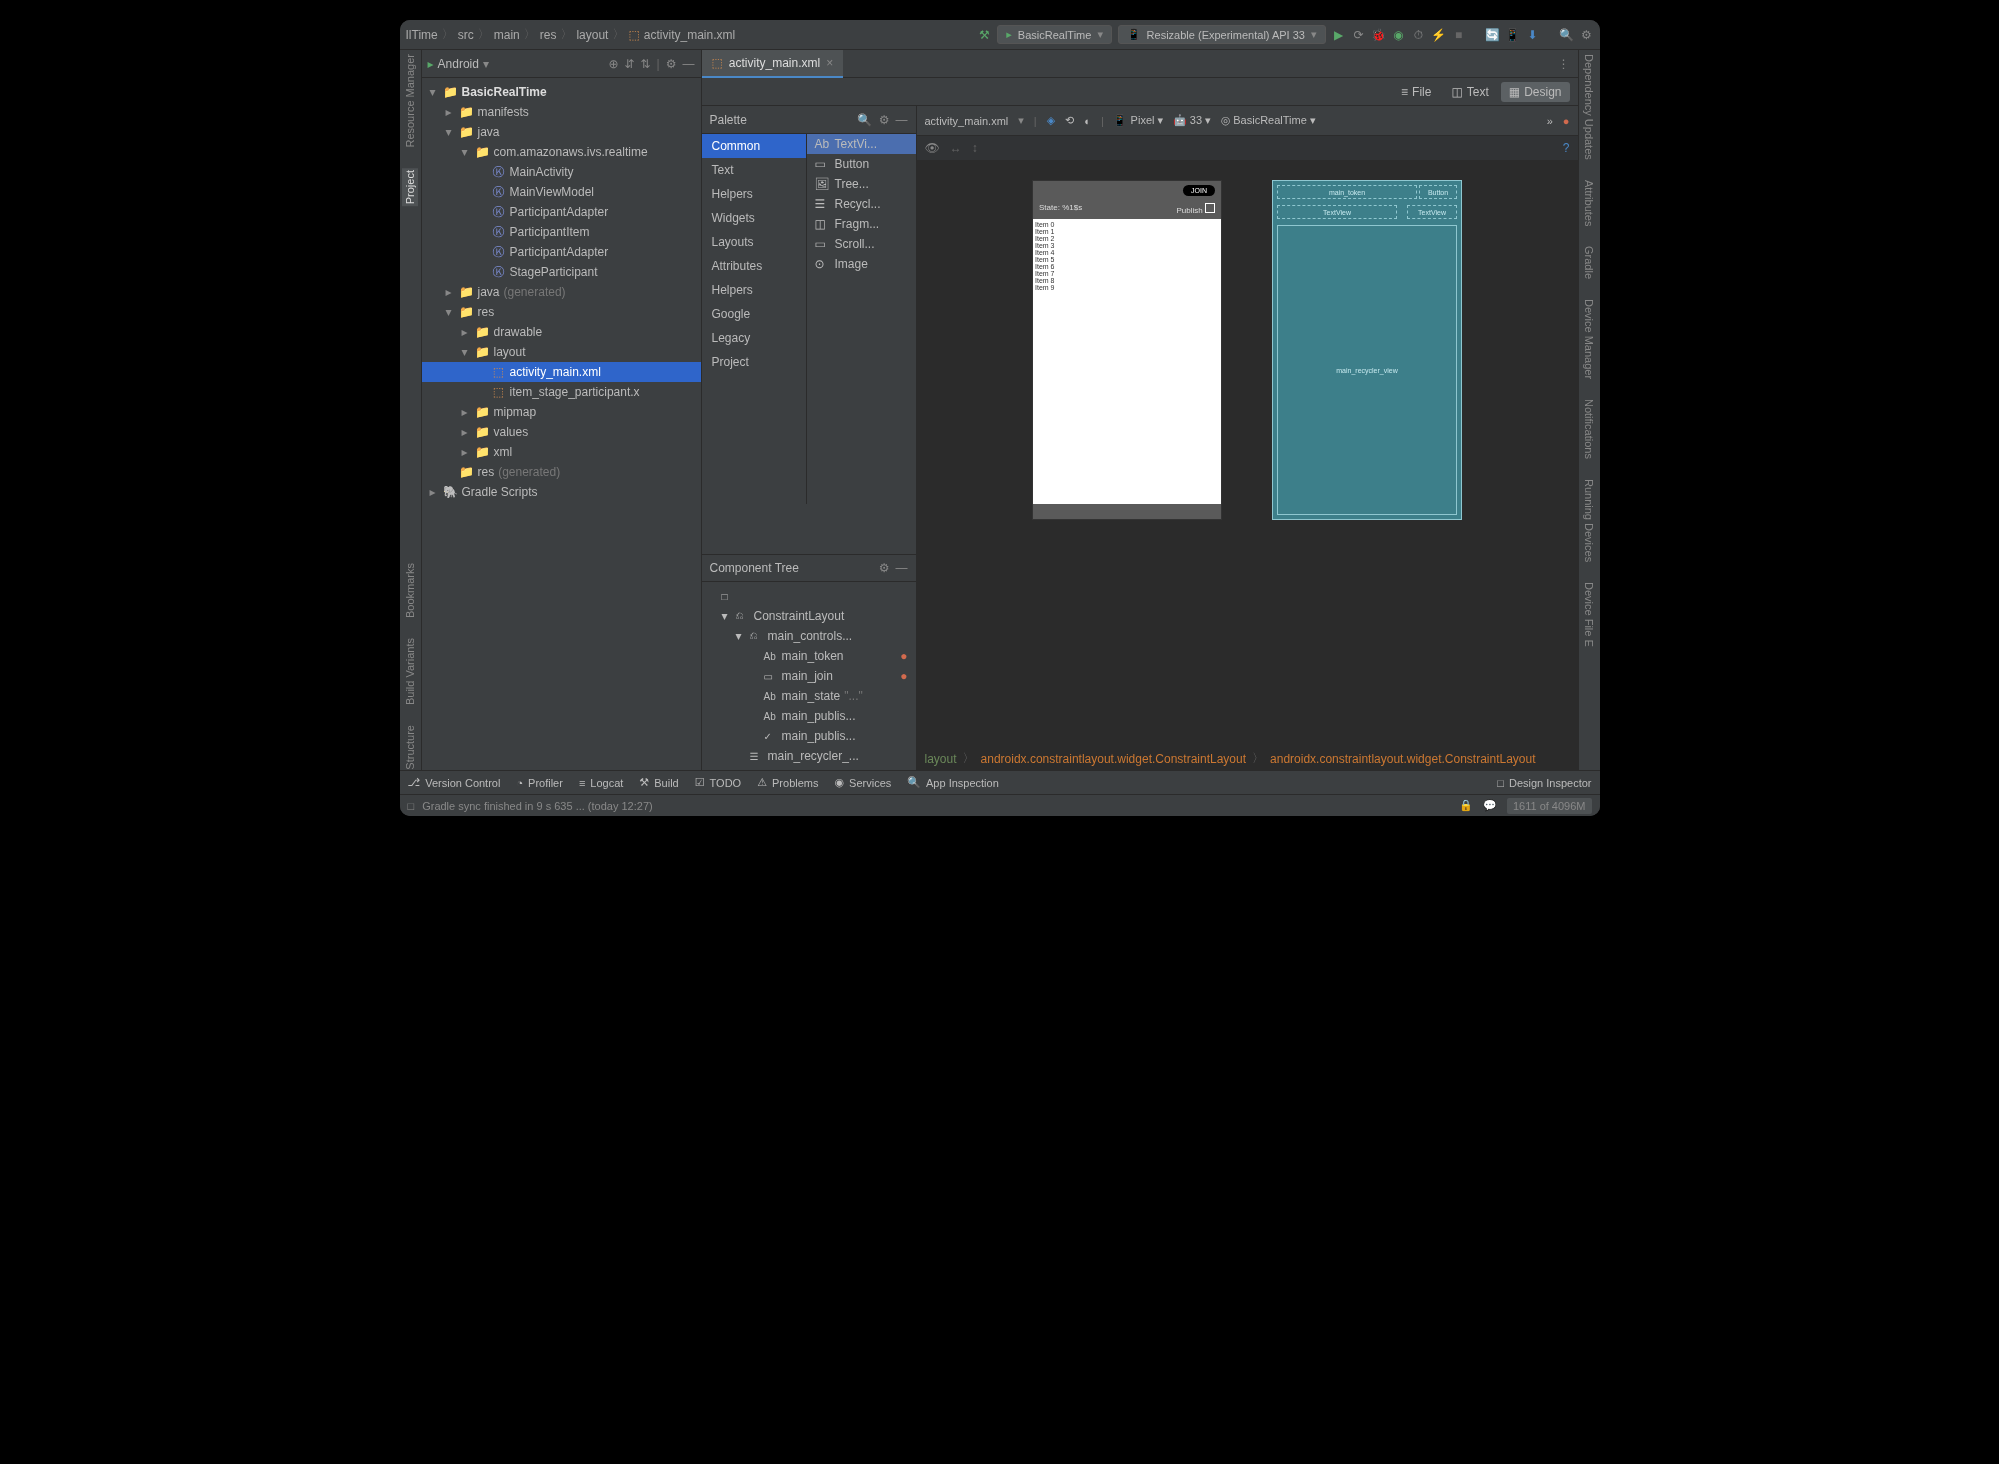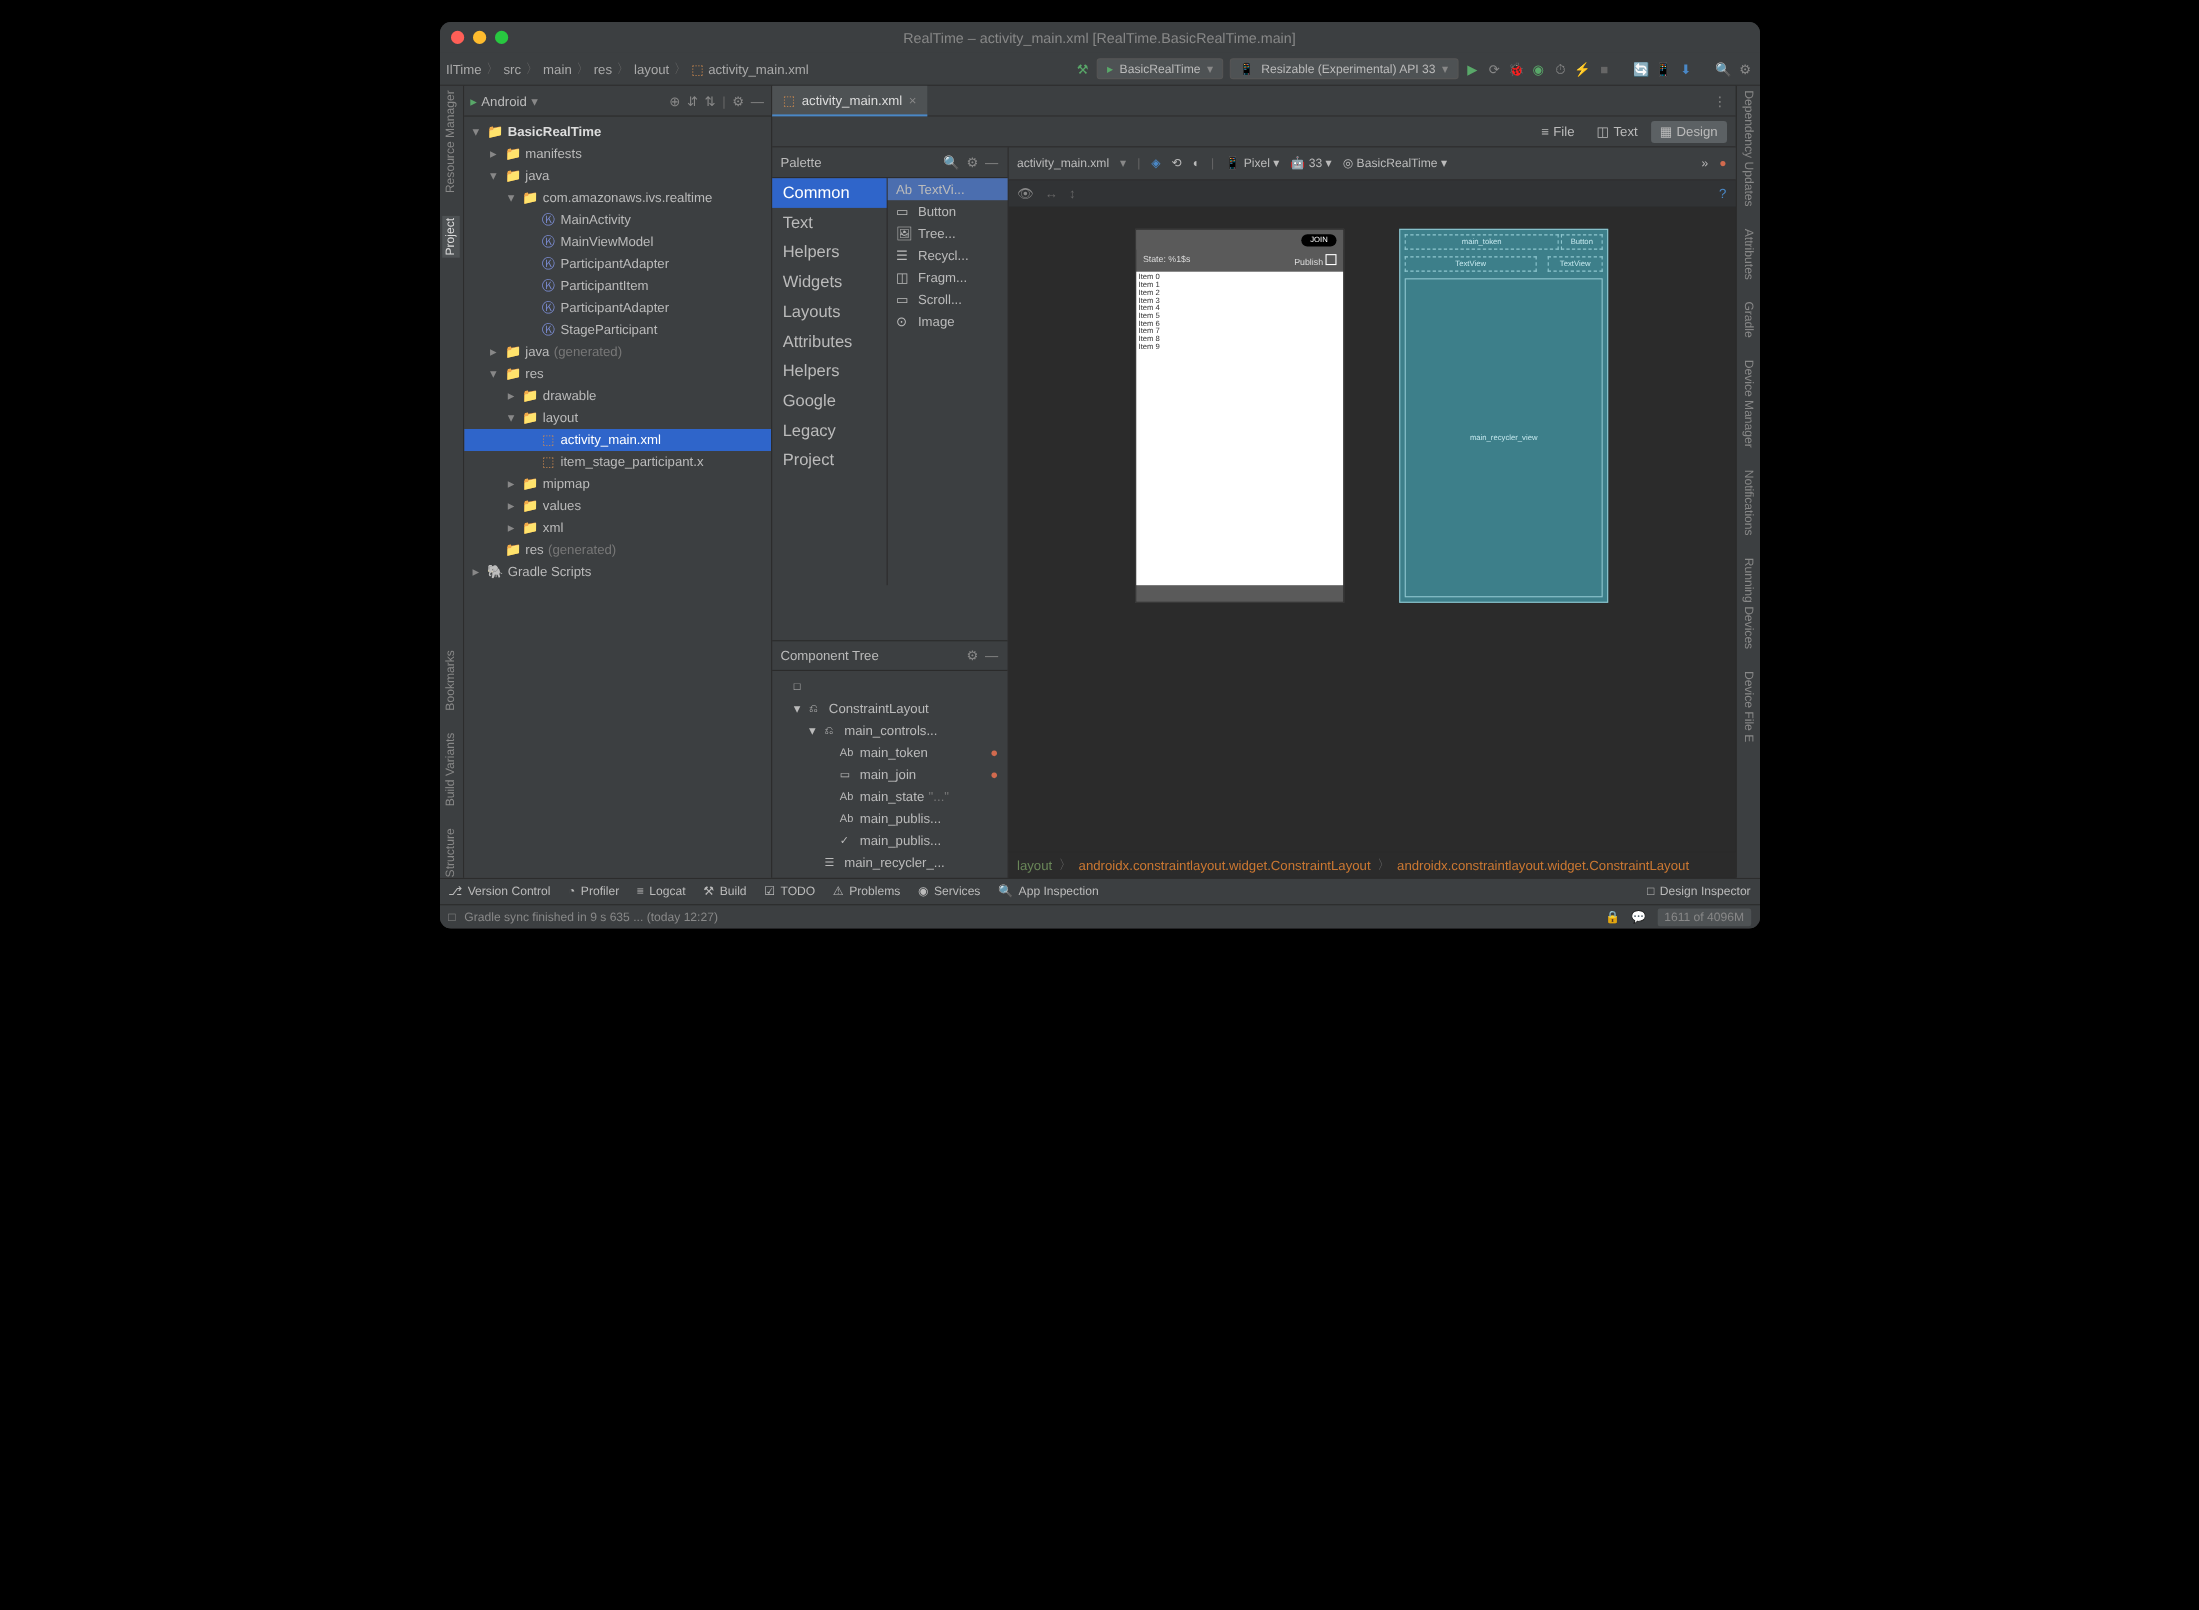--- a/index.html
+++ b/index.html
@@ -42,21 +42,21 @@
 .tab .close { color: #888; }
 .editor-toolbar { height: 28px; background: #3c3f41; border-bottom: 1px solid #2b2b2b; display: flex; align-items: center; justify-content: flex-end; padding: 0 8px; gap: 4px; }
 .mode-btn { display: flex; align-items: center; gap: 4px; padding: 3px 8px; border-radius: 3px; font-size: 12px; cursor: pointer; }
 .mode-btn.active { background: #5c6164; }
 .design-area { flex: 1; display: flex; }
 .pal-col { width: 215px; display: flex; flex-direction: column; border-right: 1px solid #2b2b2b; background: #3c3f41; }
 .pal-header { display: flex; align-items: center; height: 28px; padding: 0 8px; border-bottom: 1px solid #2b2b2b; font-size: 12px; }
 .pal-header .picons { margin-left: auto; display: flex; gap: 6px; color: #888; }
 .pal-body { flex: 1; display: flex; }
 .pal-cats { width: 105px; border-right: 1px solid #2b2b2b; }
-.pal-cat { padding: 5px 10px; font-size: 15px; cursor: pointer; }
+.pal-cat { padding: 5px 10px; font-size: 12px; cursor: pointer; }
 .pal-cat.active { background: #2f65ca; color: #fff; }
 .pal-items { flex: 1; }
 .pal-item { display: flex; align-items: center; gap: 6px; padding: 3px 8px; font-size: 12px; cursor: pointer; }
 .pal-item.active { background: #4b6eaf; }
 .comp-tree-h { display: flex; align-items: center; height: 28px; padding: 0 8px; border-top: 1px solid #2b2b2b; border-bottom: 1px solid #2b2b2b; font-size: 12px; }
 .comp-tree-h .picons { margin-left: auto; display: flex; gap: 6px; color: #888; }
 .comp-tree { padding: 4px 0; }
 .ct-row { display: flex; align-items: center; height: 20px; padding-left: 6px; gap: 4px; font-size: 12px; cursor: pointer; }
 .ct-row .err { margin-left: auto; margin-right: 8px; color: #d16a4e; }
 .canvas-area { flex: 1; background: #2b2b2b; position: relative; display: flex; flex-direction: column; }
@@ -81,28 +81,20 @@
 .bottombar { height: 24px; background: #3c3f41; border-top: 1px solid #2b2b2b; display: flex; align-items: center; padding: 0 8px; gap: 16px; font-size: 11px; }
 .bottombar .bitem { display: flex; align-items: center; gap: 5px; cursor: pointer; color: #bbb; }
 .statusbar { height: 22px; background: #3c3f41; border-top: 1px solid #2b2b2b; display: flex; align-items: center; padding: 0 8px; font-size: 11px; color: #888; }
 .statusbar .right { margin-left: auto; display: flex; gap: 10px; align-items: center; }
 .mem { background: #4e5254; padding: 2px 6px; border-radius: 2px; }
 </style>
 </head>
 <body>
 
 <div class="window">
-  <div class="titlebar">
-    <div class="traffic">
-      <div class="tl red"></div>
-      <div class="tl yellow"></div>
-      <div class="tl green"></div>
-    </div>
-    <div class="title">RealTime – activity_main.xml [RealTime.BasicRealTime.main]</div>
-  </div>
 
   <div class="toolbar">
     <div class="breadcrumb">
       <span>IlTime</span>
         <span class="sep">〉</span>
       <span>src</span>
         <span class="sep">〉</span>
       <span>main</span>
         <span class="sep">〉</span>
       <span>res</span>

